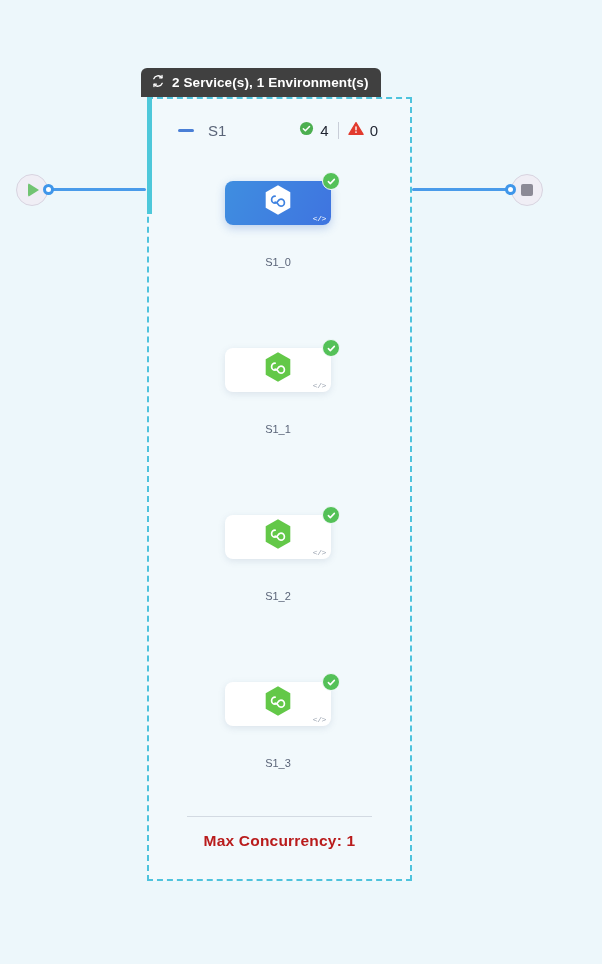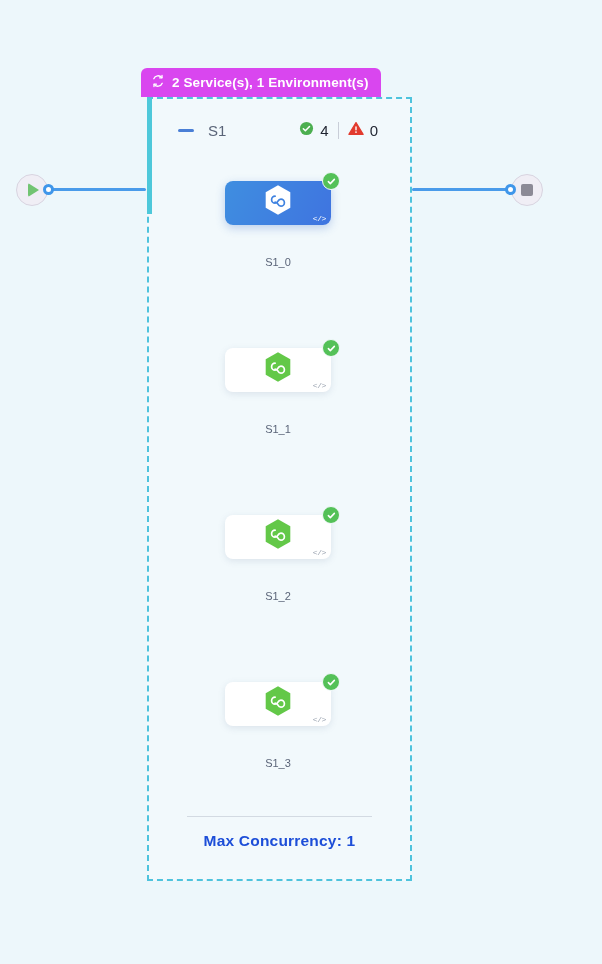--- a/index.html
+++ b/index.html
@@ -102,21 +102,21 @@
   .group-badge {
     position: absolute;
     left: 141px;
     top: 68px;
     height: 29px;
     box-sizing: border-box;
     padding: 0 12px 0 10px;
     display: flex;
     align-items: center;
     gap: 7px;
-    background: #d946ef;
+    background: #404040;
     border-radius: 6px 6px 0 0;
     color: #ffffff;
     font-size: 13.5px;
     font-weight: 600;
     letter-spacing: 0.1px;
     white-space: nowrap;
   }
   .badge-icon { display: block; }
 
   
@@ -229,21 +229,21 @@
     background: #d3dae2;
   }
   .concurrency {
     position: absolute;
     left: 147px;
     top: 832px;
     width: 265px;
     text-align: center;
     font-size: 15.5px;
     font-weight: bold;
-    color: #1d4ed8;
+    color: #b91c1c;
     letter-spacing: 0.2px;
   }
 </style>
 </head>
 <body>
 
 <div class="canvas">
 
   <div class="edge edge-left"></div>
   <div class="edge edge-right"></div>

